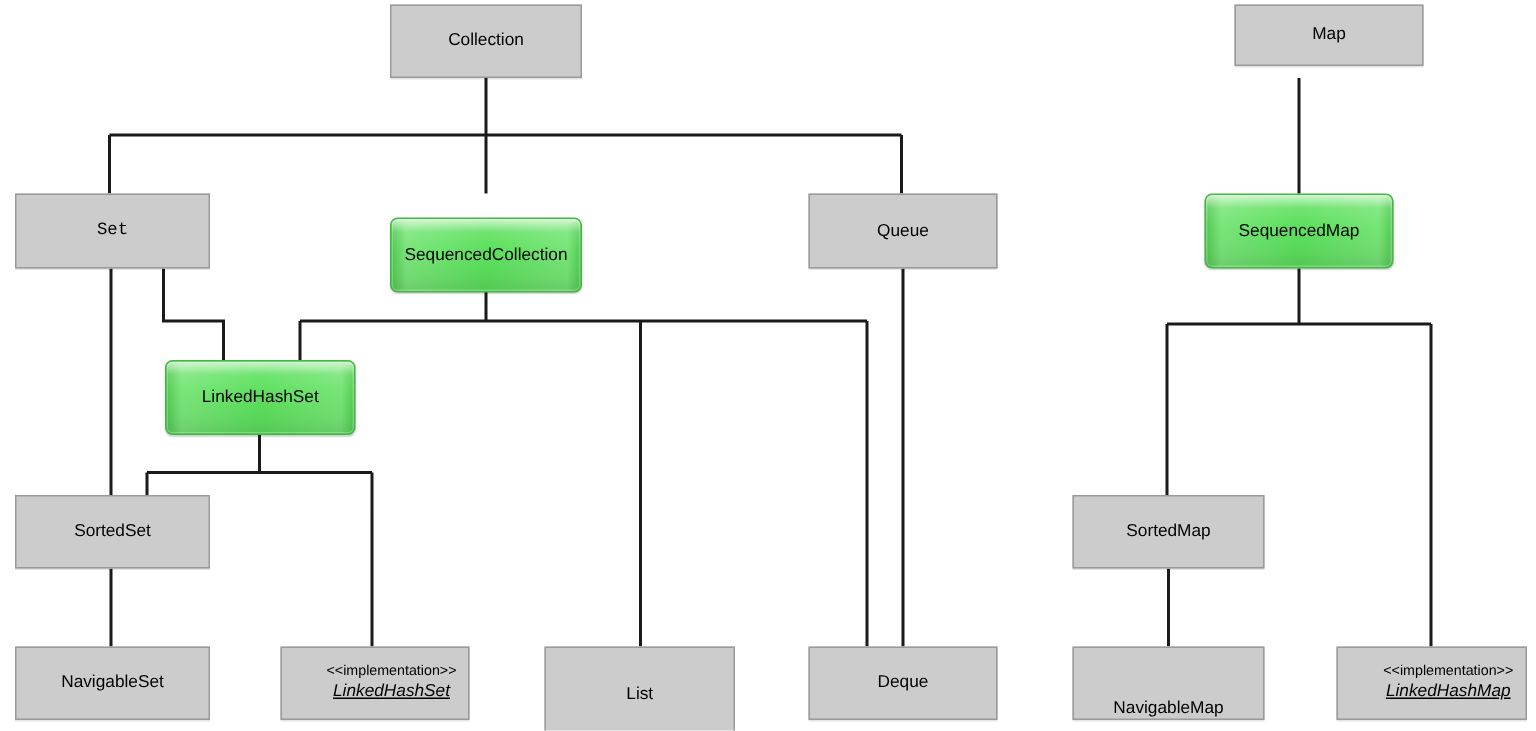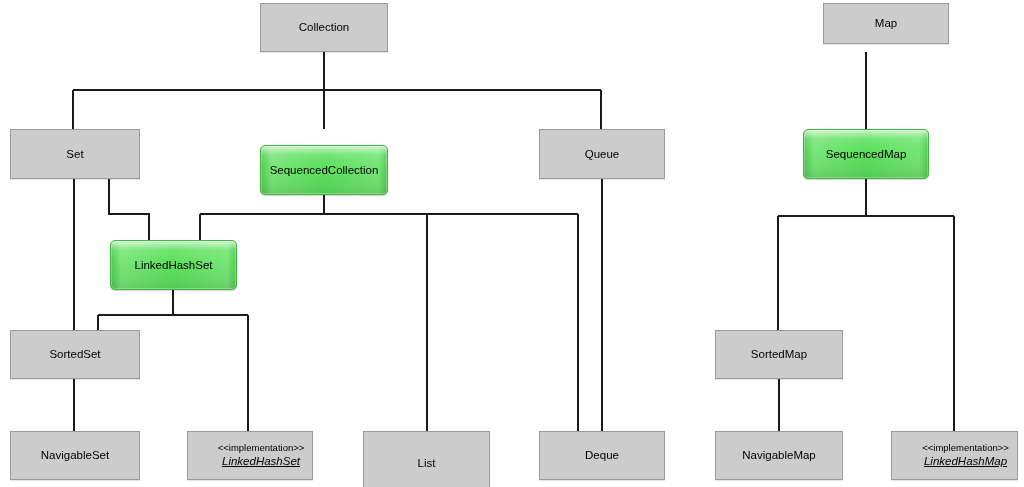--- a/index.html
+++ b/index.html
@@ -66,21 +66,21 @@
       <path d="M954,216 L954,431" fill="none" stroke="#1a1a1a" stroke-width="2" stroke-linecap="butt"></path>
       <path d="M779,379 L779,431" fill="none" stroke="#1a1a1a" stroke-width="2" stroke-linecap="butt"></path>
     </svg>
   <div id="nodes-layer">
       <div class="node plain" style="left: 260px; top: 3px; width: 128px; height: 49px;">
         <span class="label">Collection</span>
       </div>
       <div class="node plain" style="left: 803px; top: 3px; width: 126px; height: 41px; margin-left: 20px;">
         <span class="label">Map</span>
       </div>
-      <div class="node plain" style="left: 10px; top: 129px; width: 130px; height: 50px;">
+      <div class="node plain" style="left: 10px; top: 129px; width: 130px; height: 50px; font-family: Liberation Mono, monospace;">
         <span class="label">Set</span>
       </div>
       <div class="node highlight" style="left: 260px; top: 129px; width: 128px; height: 50px; margin-top: 16px;">
         <span class="label">SequencedCollection</span>
       </div>
       <div class="node plain" style="left: 539px; top: 129px; width: 126px; height: 50px;">
         <span class="label">Queue</span>
       </div>
       <div class="node highlight" style="left: 803px; top: 129px; width: 126px; height: 50px;">
         <span class="label">SequencedMap</span>
@@ -100,21 +100,21 @@
       <div class="node plain two-line" style="left: 187px; top: 431px; width: 126px; height: 49px;">
         <span class="stereotype">&lt;&lt;implementation&gt;&gt;</span>
         <span class="impl-name">LinkedHashSet</span>
       </div>
       <div class="node plain" style="left: 363px; top: 431px; width: 127px; height: 64px;">
         <span class="label">List</span>
       </div>
       <div class="node plain" style="left: 539px; top: 431px; width: 126px; height: 49px;">
         <span class="label">Deque</span>
       </div>
-      <div class="node plain" style="left: 715px; top: 431px; width: 128px; height: 49px;">
+      <div class="node plain" style="left: 715px; top: 431px; width: 128px; height: 49px; align-items: flex-end;">
         <span class="label">NavigableMap</span>
       </div>
       <div class="node plain two-line" style="left: 891px; top: 431px; width: 127px; height: 49px;">
         <span class="stereotype">&lt;&lt;implementation&gt;&gt;</span>
         <span class="impl-name">LinkedHashMap</span>
       </div>
     </div>
 </div>
 
 </body></html>

